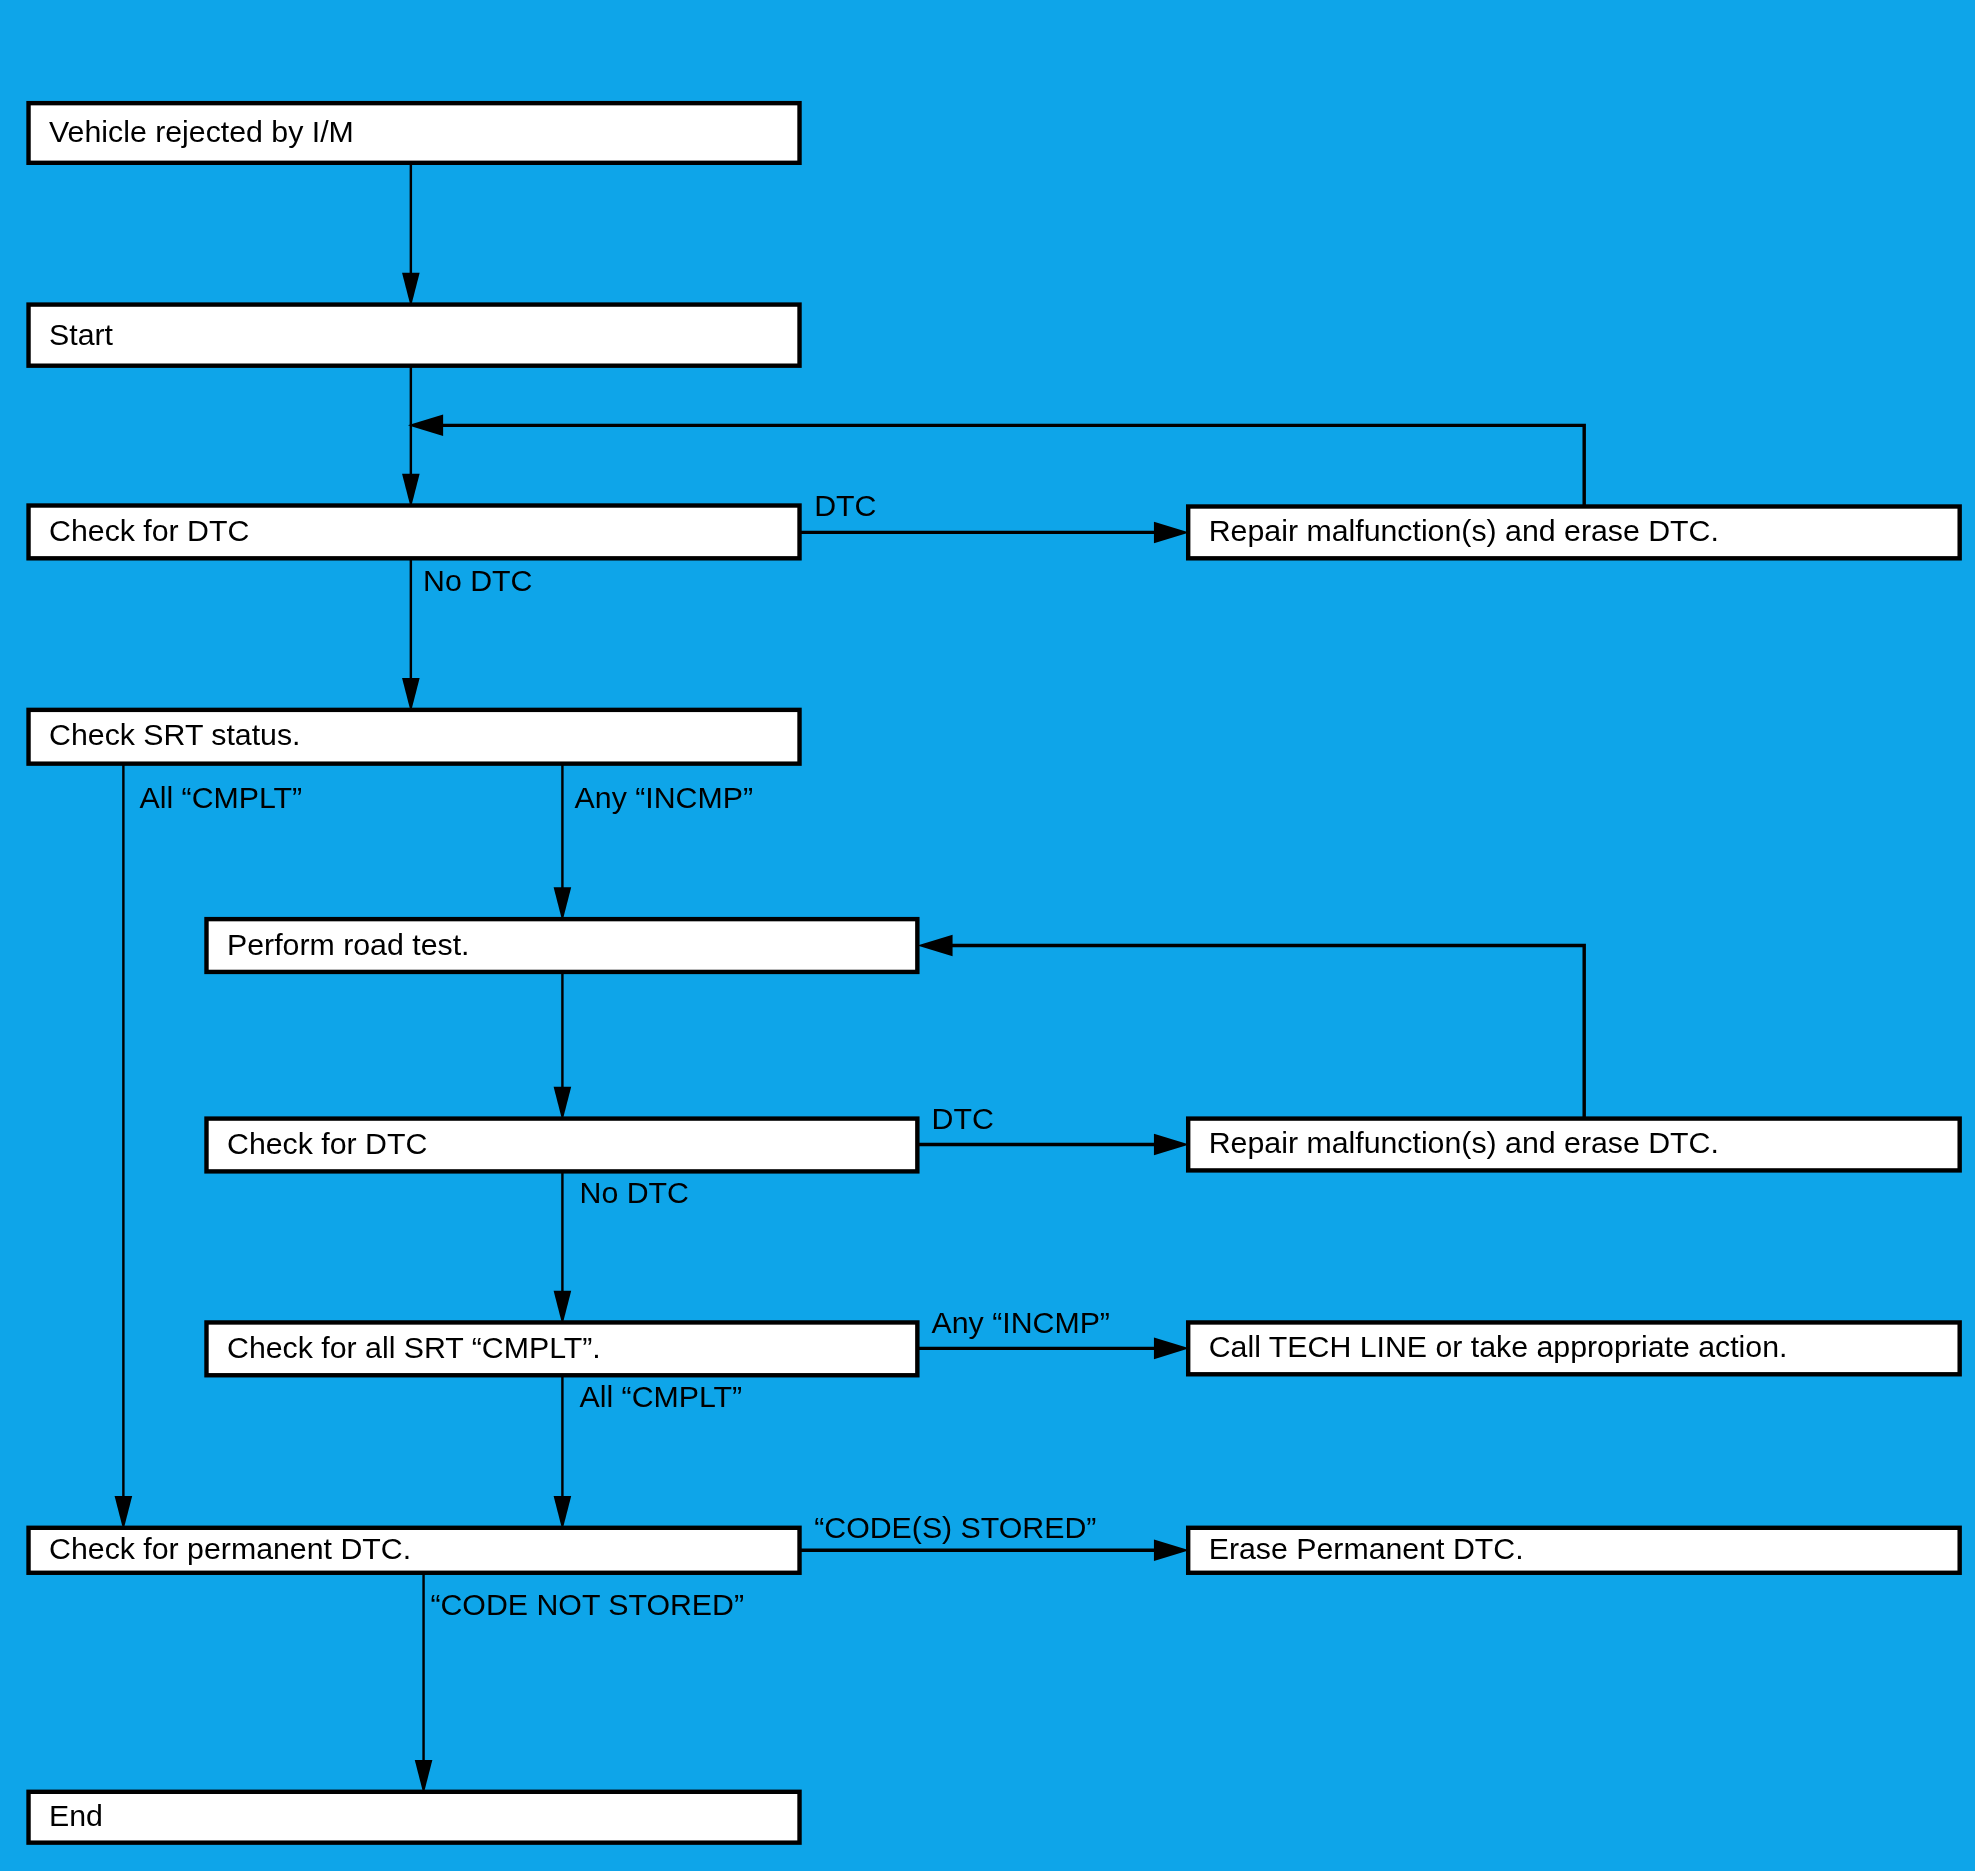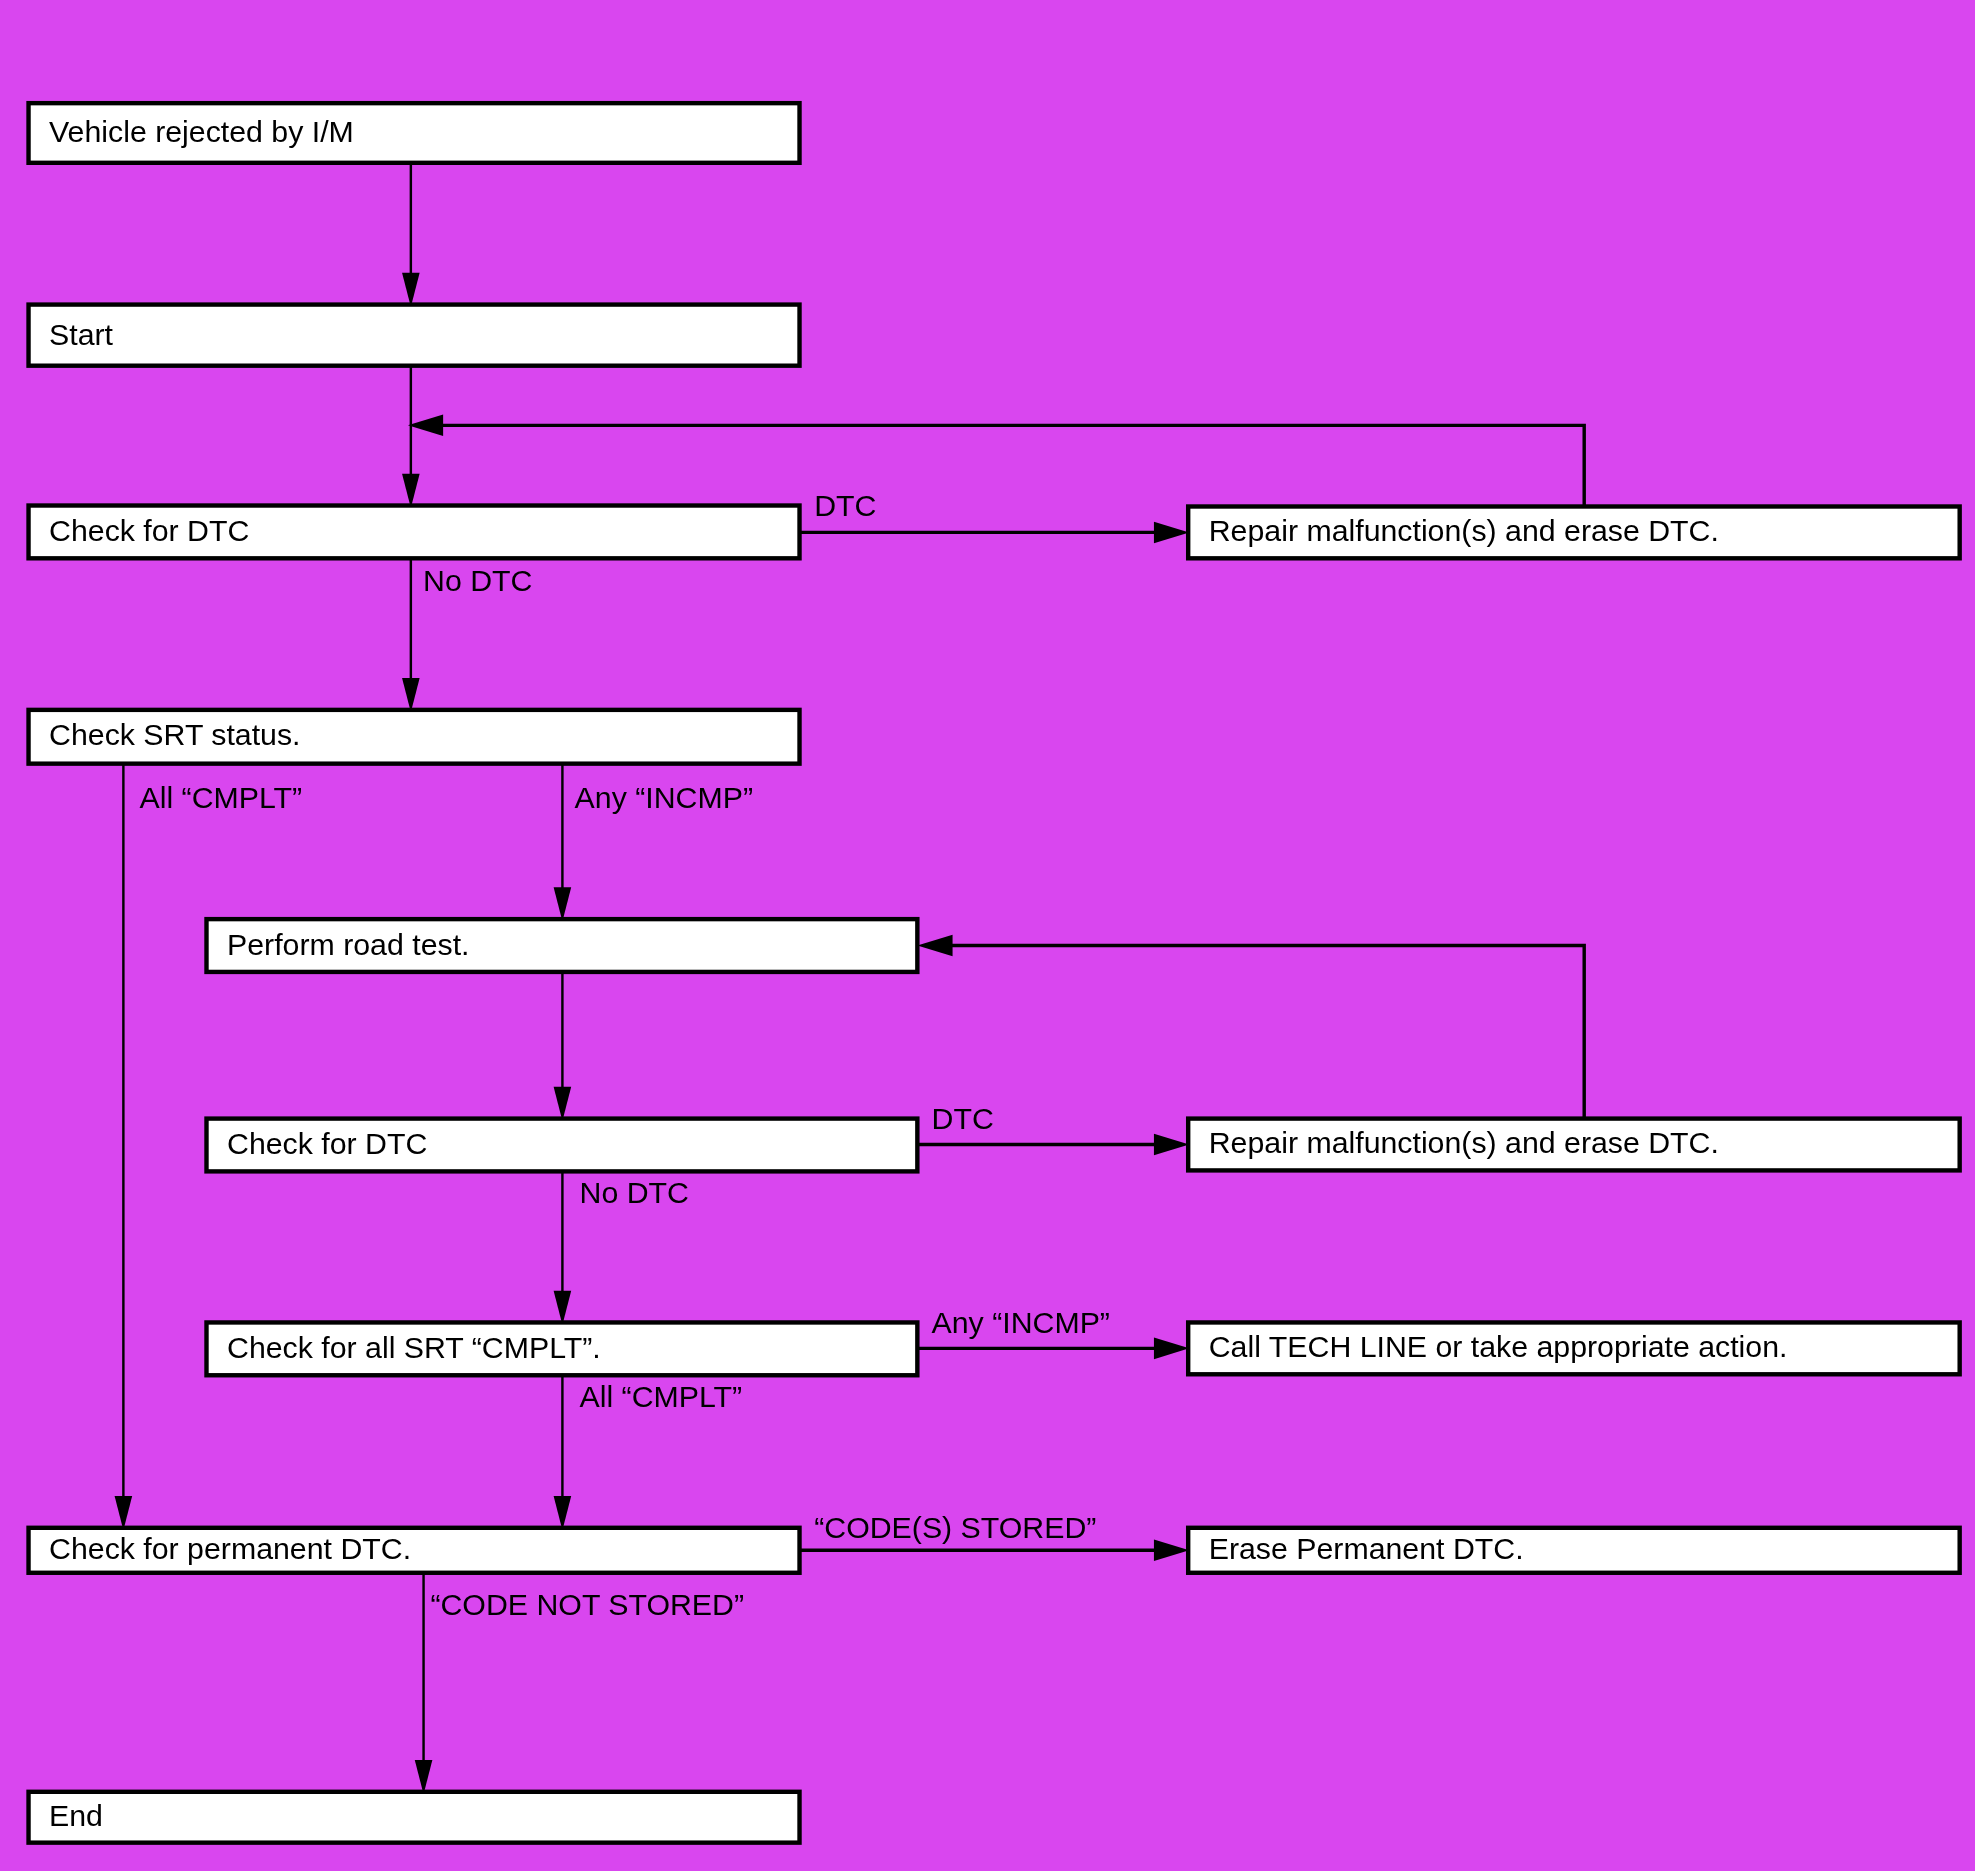--- a/index.html
+++ b/index.html
@@ -7,21 +7,21 @@
     padding: 0;
     background: #ffffff;
   }
   body {
     font-family: "Liberation Sans", sans-serif;
   }
   #chart-root {
     position: relative;
     width: 1975px;
     height: 1871px;
-    background: #d946ef;
+    background: #0ea5e9;
     overflow: hidden;
   }
   svg#flow {
     position: absolute;
     left: 0;
     top: 0;
     width: 1975px;
     height: 1871px;
     display: block;
   }

